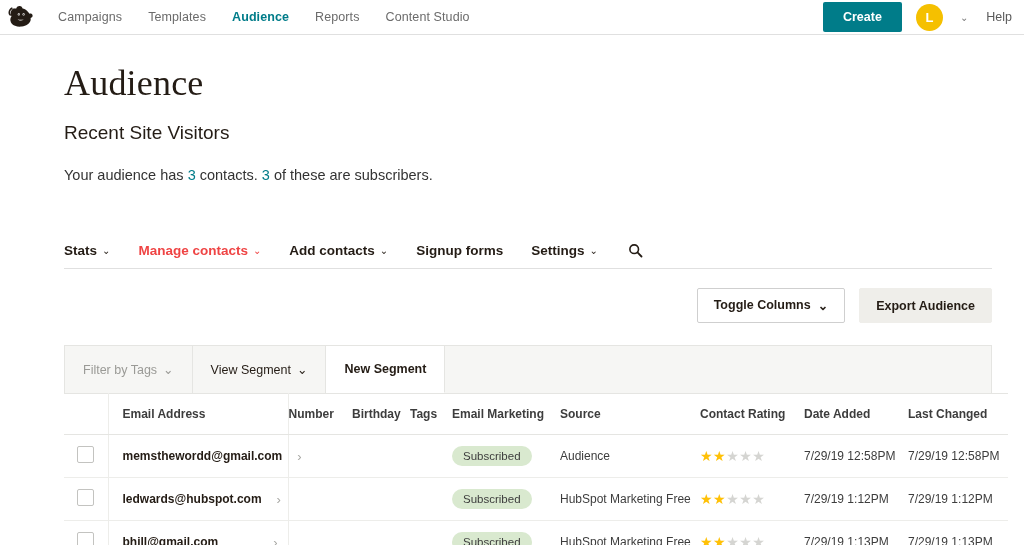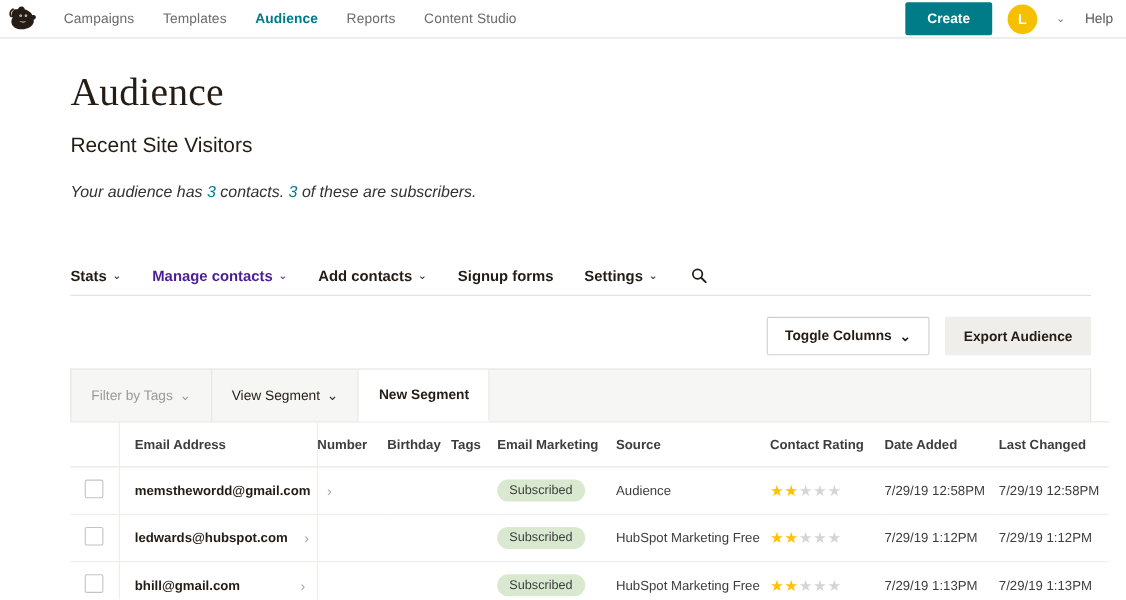--- a/index.html
+++ b/index.html
@@ -48,53 +48,53 @@
   .help-link { font-size: 12.5px; color: #5a5a5a; cursor: pointer; margin-left: 4px; }
 
   
   .page { padding: 0 32px 0 64px; }
   .page-title {
     font-family: "Liberation Serif", serif;
     font-size: 36px; font-weight: normal;
     margin-top: 27px; letter-spacing: .2px;
   }
   .subtitle { font-size: 19px; font-weight: normal; margin-top: 18px; color: #241c15; }
-  .summary { font-size: 14.5px; margin-top: 23px; color: #333; font-style: italic; }
+  .summary { font-size: 14.5px; margin-top: 23px; color: #333; }
   .summary .count { color: #007c89; cursor: pointer; }
 
   
   .sect-tabs {
     margin-top: 60px;
     border-bottom: 1px solid #e0e0e0;
     display: flex; align-items: flex-end; gap: 28px;
     padding-bottom: 10px;
   }
   .sect-tab {
     font-size: 13.5px; font-weight: bold; color: #241c15;
     display: flex; align-items: center; gap: 5px; cursor: pointer;
   }
-  .sect-tab.active { color: #4c1d95; }
+  .sect-tab.active { color: #ef4444; }
   .sect-tab .chev { font-size: 10px; font-weight: normal; }
   .search-ico { cursor: pointer; display:flex; align-items:center; margin-left: 2px; }
 
   
   .toolbar {
     margin-top: 19px; display: flex; justify-content: flex-end; gap: 14px;
   }
   .btn {
     font-family: inherit; font-size: 12.5px; font-weight: bold;
     padding: 9px 16px; border-radius: 2px; cursor: pointer;
   }
   .btn-outline { background: #fff; border: 1px solid #cfcfcf; color: #241c15;
                  display:flex; align-items:flex-start; gap: 7px; }
   .btn-grey { background: #efeeea; border: 1px solid #efeeea; color: #241c15; }
 
   
   .filterbar {
-    margin-top: 12px;
+    margin-top: 22px;
     background: #f6f6f4;
     border: 1px solid #e5e5e2;
     border-bottom: none;
     display: flex; align-items: stretch; height: 48px;
   }
   .fb-item {
     display: flex; align-items: center; gap: 6px;
     padding: 0 18px; font-size: 12.5px; cursor: pointer;
     border-right: 1px solid #e5e5e2;
   }

